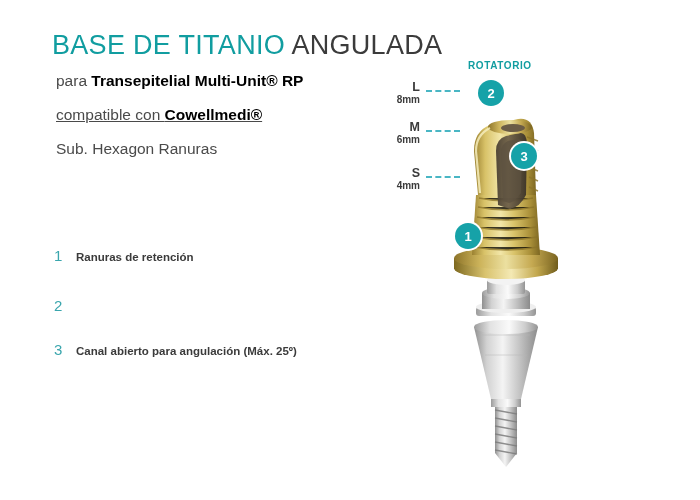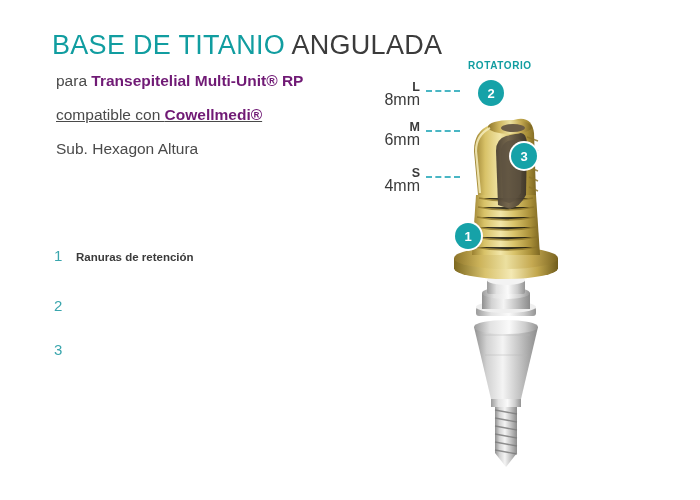--- a/index.html
+++ b/index.html
@@ -26,21 +26,21 @@
   .title .teal { color: #119da0; }
   .title .dark { color: #3b3b3b; }
 
   .subline {
     position: absolute;
     left: 56px;
     font-size: 15.5px;
     color: #4a4a4a;
     white-space: nowrap;
   }
-  .subline .accent { color: #701a75; font-weight: bold; }
+  .subline .accent { color: #000000; font-weight: bold; }
   .sub1 { top: 72px; }
   .sub2 { top: 106px; text-decoration: underline; }
   .sub3 { top: 140px; }
 
   
   .legend-item {
     position: absolute;
     left: 54px;
     display: flex;
     align-items: baseline;
@@ -81,21 +81,21 @@
   }
 
   
   .size-label {
     position: absolute;
     text-align: right;
     width: 46px;
     color: #3b3b3b;
   }
   .size-label .big { font-size: 12.5px; font-weight: bold; display: block; line-height: 13px; }
-  .size-label .small { font-size: 16px; font-weight: normal; display: block; line-height: 12px; }
+  .size-label .small { font-size: 10px; font-weight: bold; display: block; line-height: 12px; }
   .sl-L { left: 4px;  top: 26px; }
   .sl-M { left: 4px;  top: 66px; }
   .sl-S { left: 4px;  top: 112px; }
 
   
   .dash {
     position: absolute;
     height: 0;
     border-top: 2px dashed #49b6c4;
     width: 34px;
@@ -137,32 +137,33 @@
 
 <div class="subline sub1">
   <span>para </span><span class="accent">Transepitelial Multi-Unit® RP</span>
 </div>
 
 <div class="subline sub2">
   <span>compatible con </span><span class="accent">Cowellmedi®</span>
 </div>
 
 <div class="subline sub3">
-  <span>Sub. Hexagon Altura</span>
+  <span>Sub. Hexagon Ranuras</span>
 </div>
 
 <div class="legend-item leg1">
   <span class="legend-num">1</span>
   <span class="legend-txt">Ranuras de retención</span>
 </div>
 <div class="legend-item leg2">
   <span class="legend-num">2</span>
 </div>
 <div class="legend-item leg3">
   <span class="legend-num">3</span>
+  <span class="legend-txt">Canal abierto para angulación (Máx. 25º)</span>
 </div>
 
 <div class="graphic">
 
   <div class="rotatorio">ROTATORIO</div>
 
   <div class="size-label sl-L">
     <span class="big">L</span>
     <span class="small">8mm</span>
   </div>

